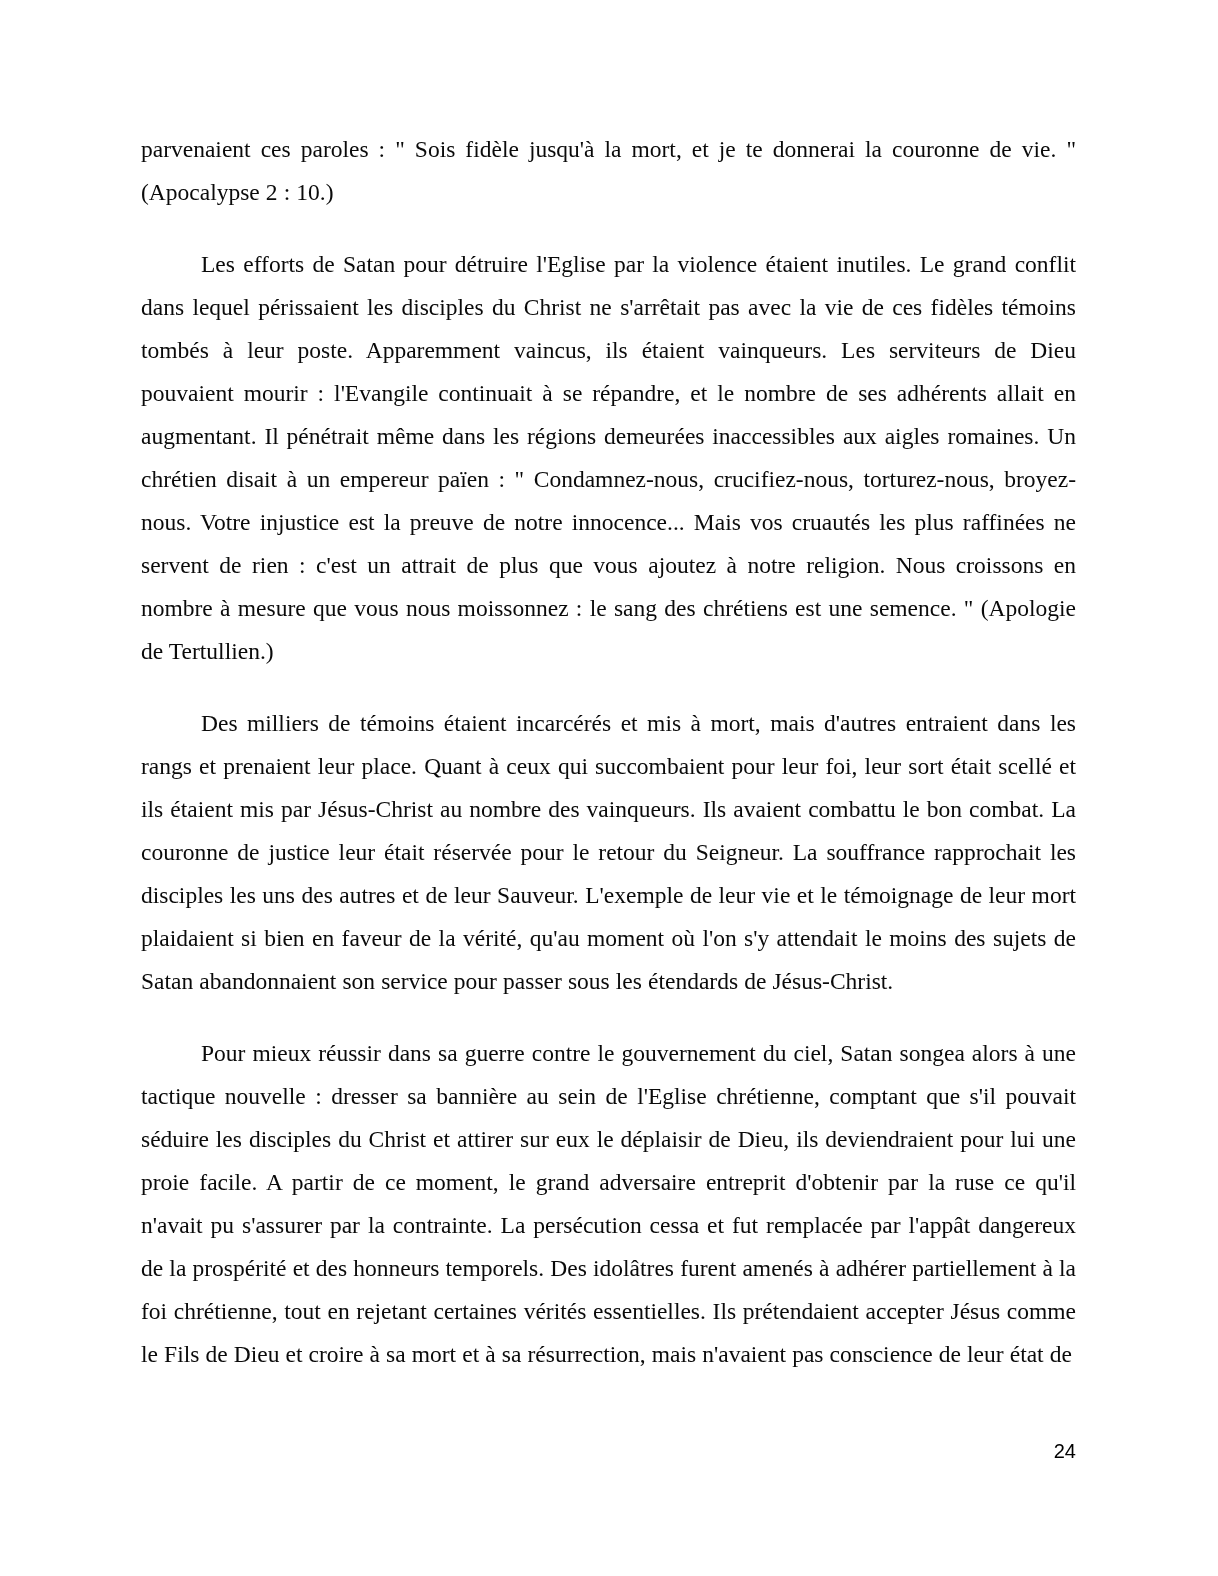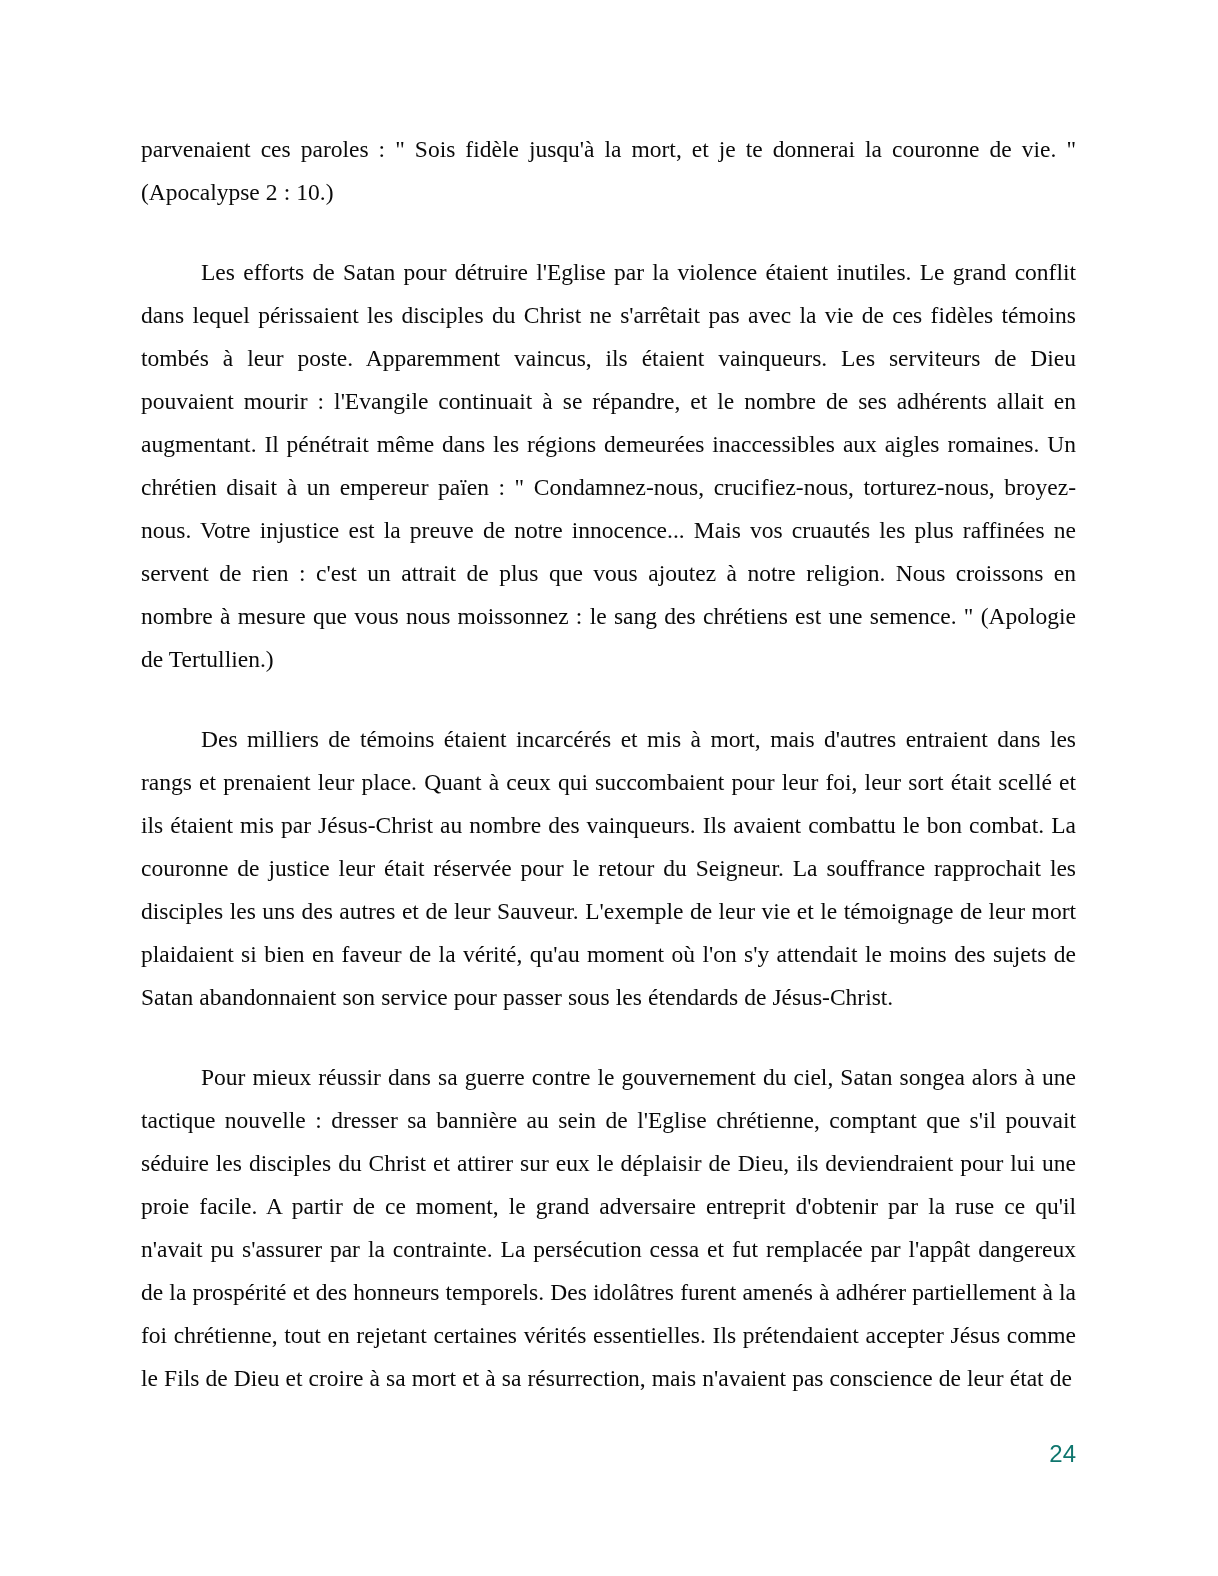--- a/index.html
+++ b/index.html
@@ -29,43 +29,43 @@
     font-size: 23.5px;
     line-height: 43px;
     color: #0a0a0a;
     text-align: justify;
     text-justify: inter-word;
     -webkit-hyphens: none;
     hyphens: none;
     word-spacing: 0.01em;
   }
   .para + .para {
-    margin-top: 37px;
+    margin-top: 29px;
   }
   .para.indent {
     text-indent: 60px;
   }
   
   .para::after {
     content: "";
     display: inline-block;
     width: 100%;
   }
   .para.no-stretch::after {
     display: none;
   }
   .page-number {
     position: absolute;
     left: 0;
     top: 1440px;
     width: 1076px;
     text-align: right;
     font-family: "Liberation Sans", "DejaVu Sans", sans-serif;
-    font-size: 24px;
-    color: #0f766e;
+    font-size: 20px;
+    color: #000000;
   }
 </style>
 </head>
 <body>
 
 <div class="page">
 
   <div class="text-column">
     <p class="para no-stretch">parvenaient ces paroles : " Sois fidèle jusqu'à la mort, et je te donnerai la couronne de vie. " (Apocalypse 2 : 10.)</p>
 

